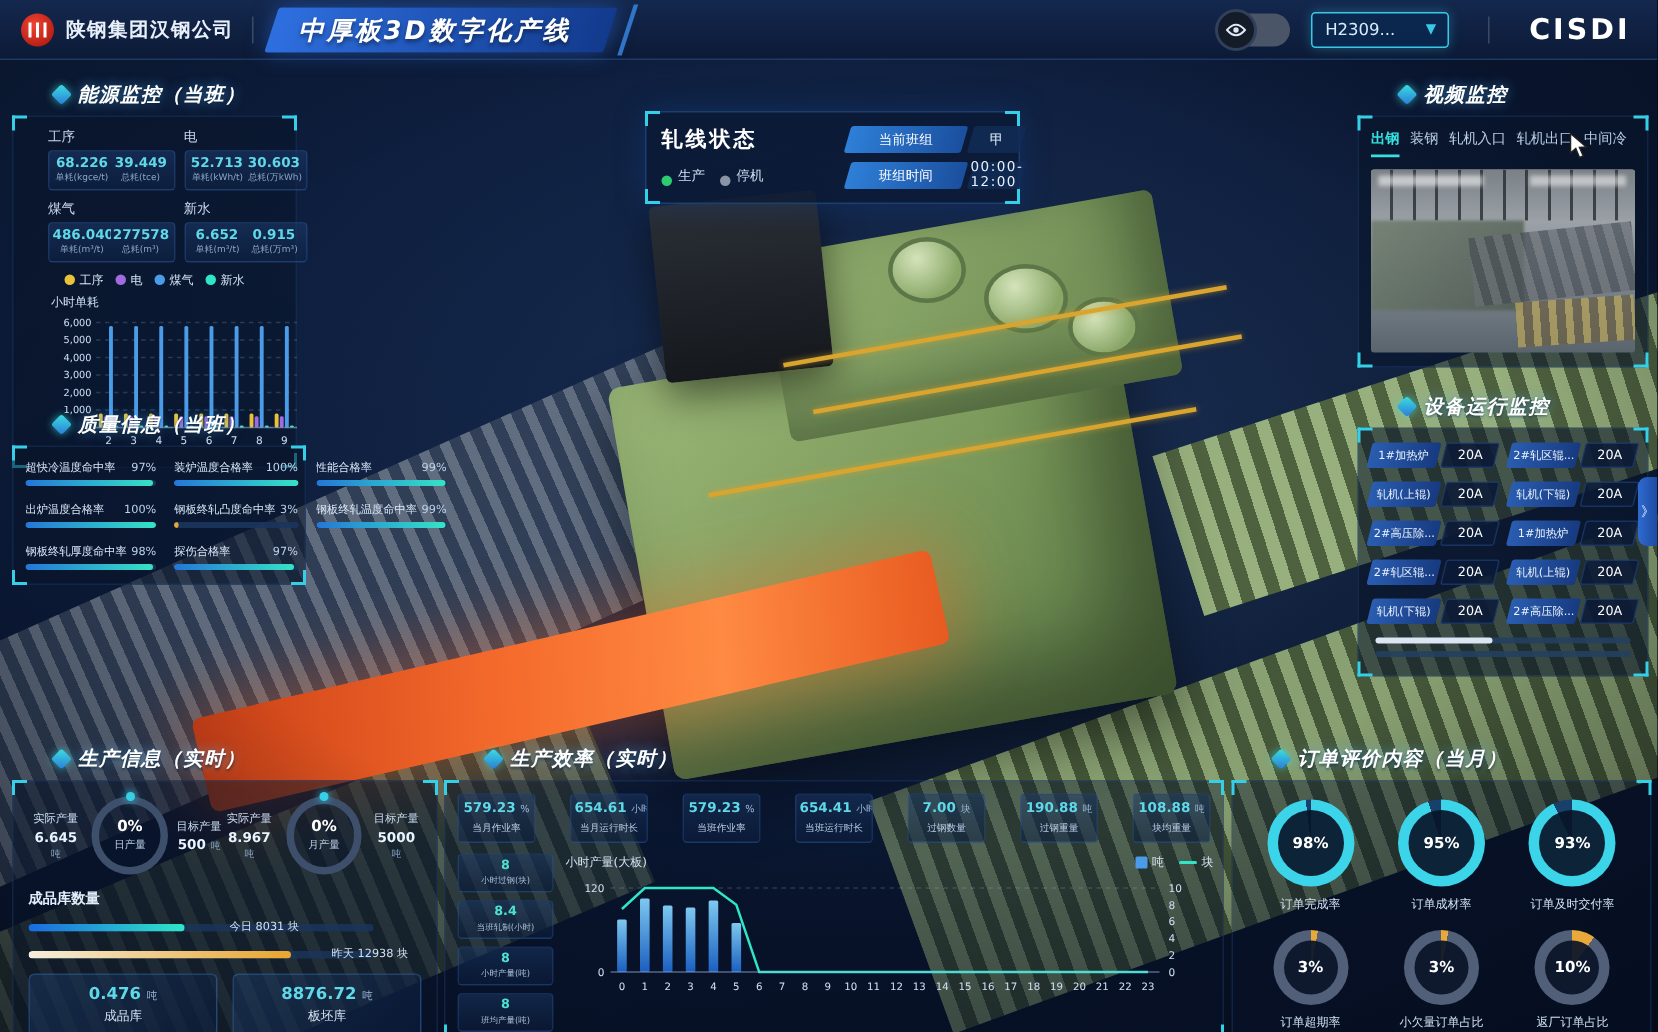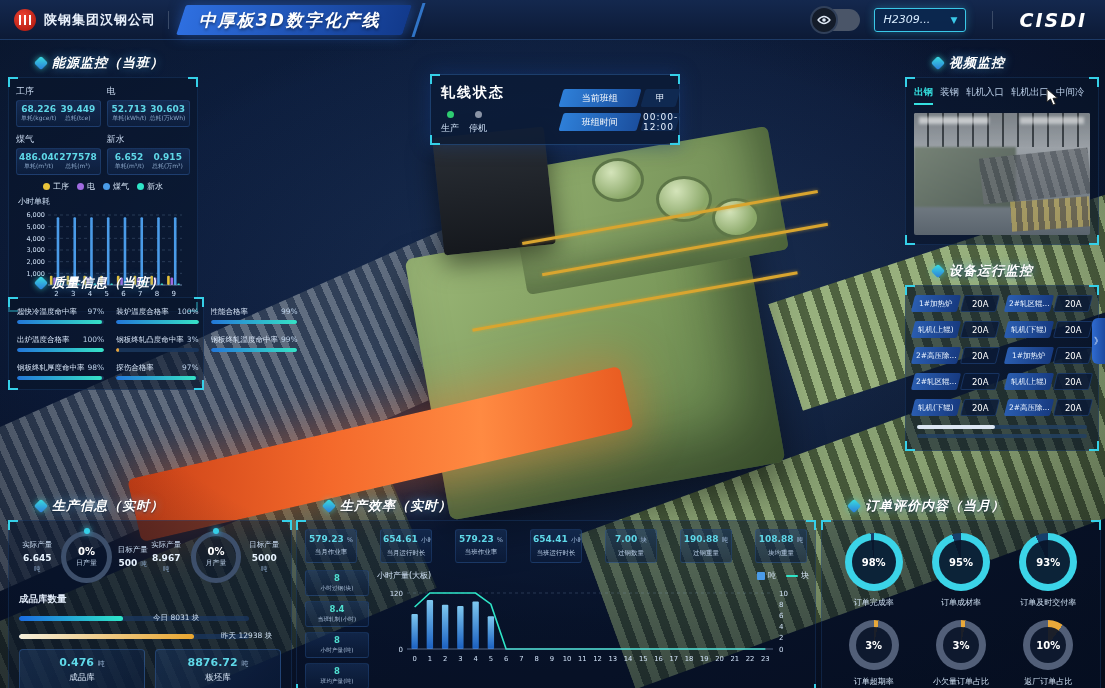--- a/index.html
+++ b/index.html
@@ -52,21 +52,21 @@
                linear-gradient(#fff,#fff) 5px 0/2px 10px no-repeat,
                linear-gradient(#fff,#fff) 10px 100%/2px 10px no-repeat; }
   .company { color:#e8f0fb; font-size:13px; font-weight:700; margin-left:8px; letter-spacing:1px; }
   .hdr-div { width:1px; height:18px; background:#3a4a66; margin:0 12px; }
   .banner { position:relative; height:30px; padding:0 26px 0 18px; display:flex; align-items:center;
     background:linear-gradient(90deg,#2e6fe0,#123a8c); transform:skewX(-18deg); border-radius:2px;
     box-shadow:0 0 14px rgba(46,111,224,.5); }
   .banner span { transform:skewX(18deg); color:#fff; font-size:17px; font-weight:800; font-style:italic; letter-spacing:2px;
     text-shadow:0 2px 3px rgba(0,0,0,.45); white-space:nowrap; }
   .banner-slash { width:3px; height:34px; background:#3a8ae8; transform:skewX(-18deg); margin-left:10px; opacity:.8; }
-  .hdr-right { margin-left:auto; display:flex; align-items:center; gap:14px; padding-right:18px;font-style:italic; }
+  .hdr-right { margin-left:auto; display:flex; align-items:center; gap:14px; padding-right:18px; }
   .toggle { width:48px; height:22px; border-radius:11px; background:#4a5568; position:relative; cursor:pointer; }
   .toggle .knob { position:absolute; left:-2px; top:-3px; width:28px; height:28px; border-radius:50%;
     background:#141c2a; border:2px solid #31405a; display:flex; align-items:center; justify-content:center; }
   .dropdown { min-width:92px; height:24px; background:rgba(10,40,80,.85); border:1px solid #3ac8e8; border-radius:3px;
     display:flex; align-items:center; justify-content:space-between; padding:0 8px; cursor:pointer;
     box-shadow:0 0 8px rgba(58,200,232,.35); }
   .dropdown .dd-text { color:#d8ecff; font-size:11px; }
   .dropdown .caret { color:#3ac8e8; font-size:9px; margin-left:8px; }
   .brand { color:#fff; font-size:19px; font-weight:800; letter-spacing:2px; }
 
@@ -79,21 +79,21 @@
     text-shadow:0 0 8px rgba(80,180,255,.6), 0 1px 2px rgba(0,0,0,.6); white-space:nowrap; }
   .p-body { position:relative; background:rgba(8,20,42,.58); border:1px solid rgba(40,90,160,.25); }
   .corner { position:absolute; width:10px; height:10px; z-index:2; }
   .tl { left:-1px; top:-1px; border-left:2px solid #35d0e8; border-top:2px solid #35d0e8; }
   .tr { right:-1px; top:-1px; border-right:2px solid #35d0e8; border-top:2px solid #35d0e8; }
   .bl { left:-1px; bottom:-1px; border-left:2px solid #35d0e8; border-bottom:2px solid #35d0e8; }
   .br { right:-1px; bottom:-1px; border-right:2px solid #35d0e8; border-bottom:2px solid #35d0e8; }
 
   
   #energy { left:8px; top:54px; width:190px; }
-  #energy .p-body { padding:7px 7px 4px; }
+  #energy .p-body { padding:7px 23px 4px; }
   .e-grid { display:grid; grid-template-columns:1fr 1fr; gap:6px; }
   .e-group .e-name { color:#c8d8ee; font-size:9px; margin-bottom:2px; }
   .e-card { display:flex; background:linear-gradient(180deg,rgba(30,60,110,.55),rgba(15,35,70,.6));
     border:1px solid rgba(60,120,200,.25); border-radius:3px; padding:3px 2px; }
   .e-cell { flex:1; text-align:center; overflow:hidden; }
   .e-val { color:#5fd8e8; font-size:9px; font-weight:700; }
   .e-unit { color:#8aa6c8; font-size:6.5px; transform:scale(.92); white-space:nowrap; }
   .e-legend { display:flex; justify-content:center; gap:8px; margin-top:6px; }
   .e-legend .leg { display:flex; align-items:center; gap:3px; color:#d5e4f5; font-size:8px; }
   .dot { width:7px; height:7px; border-radius:50%; }
@@ -109,21 +109,21 @@
   .q-track { height:4px; margin-top:3px; background:rgba(26,54,92,.9); border-radius:2px; overflow:hidden; }
   .q-fill { height:100%; border-radius:2px; background:linear-gradient(90deg,#2377d8,#36e2c6); }
 
   
   #linestatus { left:430px; top:74px; width:250px; }
   #linestatus .p-body { display:flex; padding:9px 10px; gap:28px; background:rgba(10,26,52,.78);
     border:1px solid rgba(60,130,210,.35); box-shadow:0 0 18px rgba(20,60,130,.45); }
   .ls-left { flex:0 0 auto; }
   .ls-title { color:#fff; font-size:14px; font-weight:700; letter-spacing:2px; }
   .ls-legend { display:flex; gap:10px; margin-top:9px; }
-  .ls-legend .leg { display:flex; align-items:center; gap:4px; font-size:9px; color:#cfe0f5;flex-direction:column; }
+  .ls-legend .leg { display:flex; align-items:flex-end; gap:4px; font-size:9px; color:#cfe0f5; }
   .ls-sep { width:1px; background:rgba(90,140,210,.4); margin:2px 0; }
   .ls-rows { flex:1; display:flex; flex-direction:column; gap:6px; justify-content:center; }
   .ls-row { display:flex; height:18px; }
   .ls-chip { width:78px; background:linear-gradient(90deg,#2e7fd8,#1b4f9e); transform:skewX(-16deg);
     display:flex; align-items:center; justify-content:center; border-radius:2px; }
   .ls-chip span { transform:skewX(16deg); color:#fff; font-size:9px; }
   .ls-val { flex:1; background:rgba(16,44,86,.85); transform:skewX(-16deg); margin-left:4px; border-radius:2px;
     display:flex; align-items:center; justify-content:center; }
   .ls-val span { transform:skewX(16deg); color:#e8f2ff; font-size:9px; letter-spacing:1px; }
 

